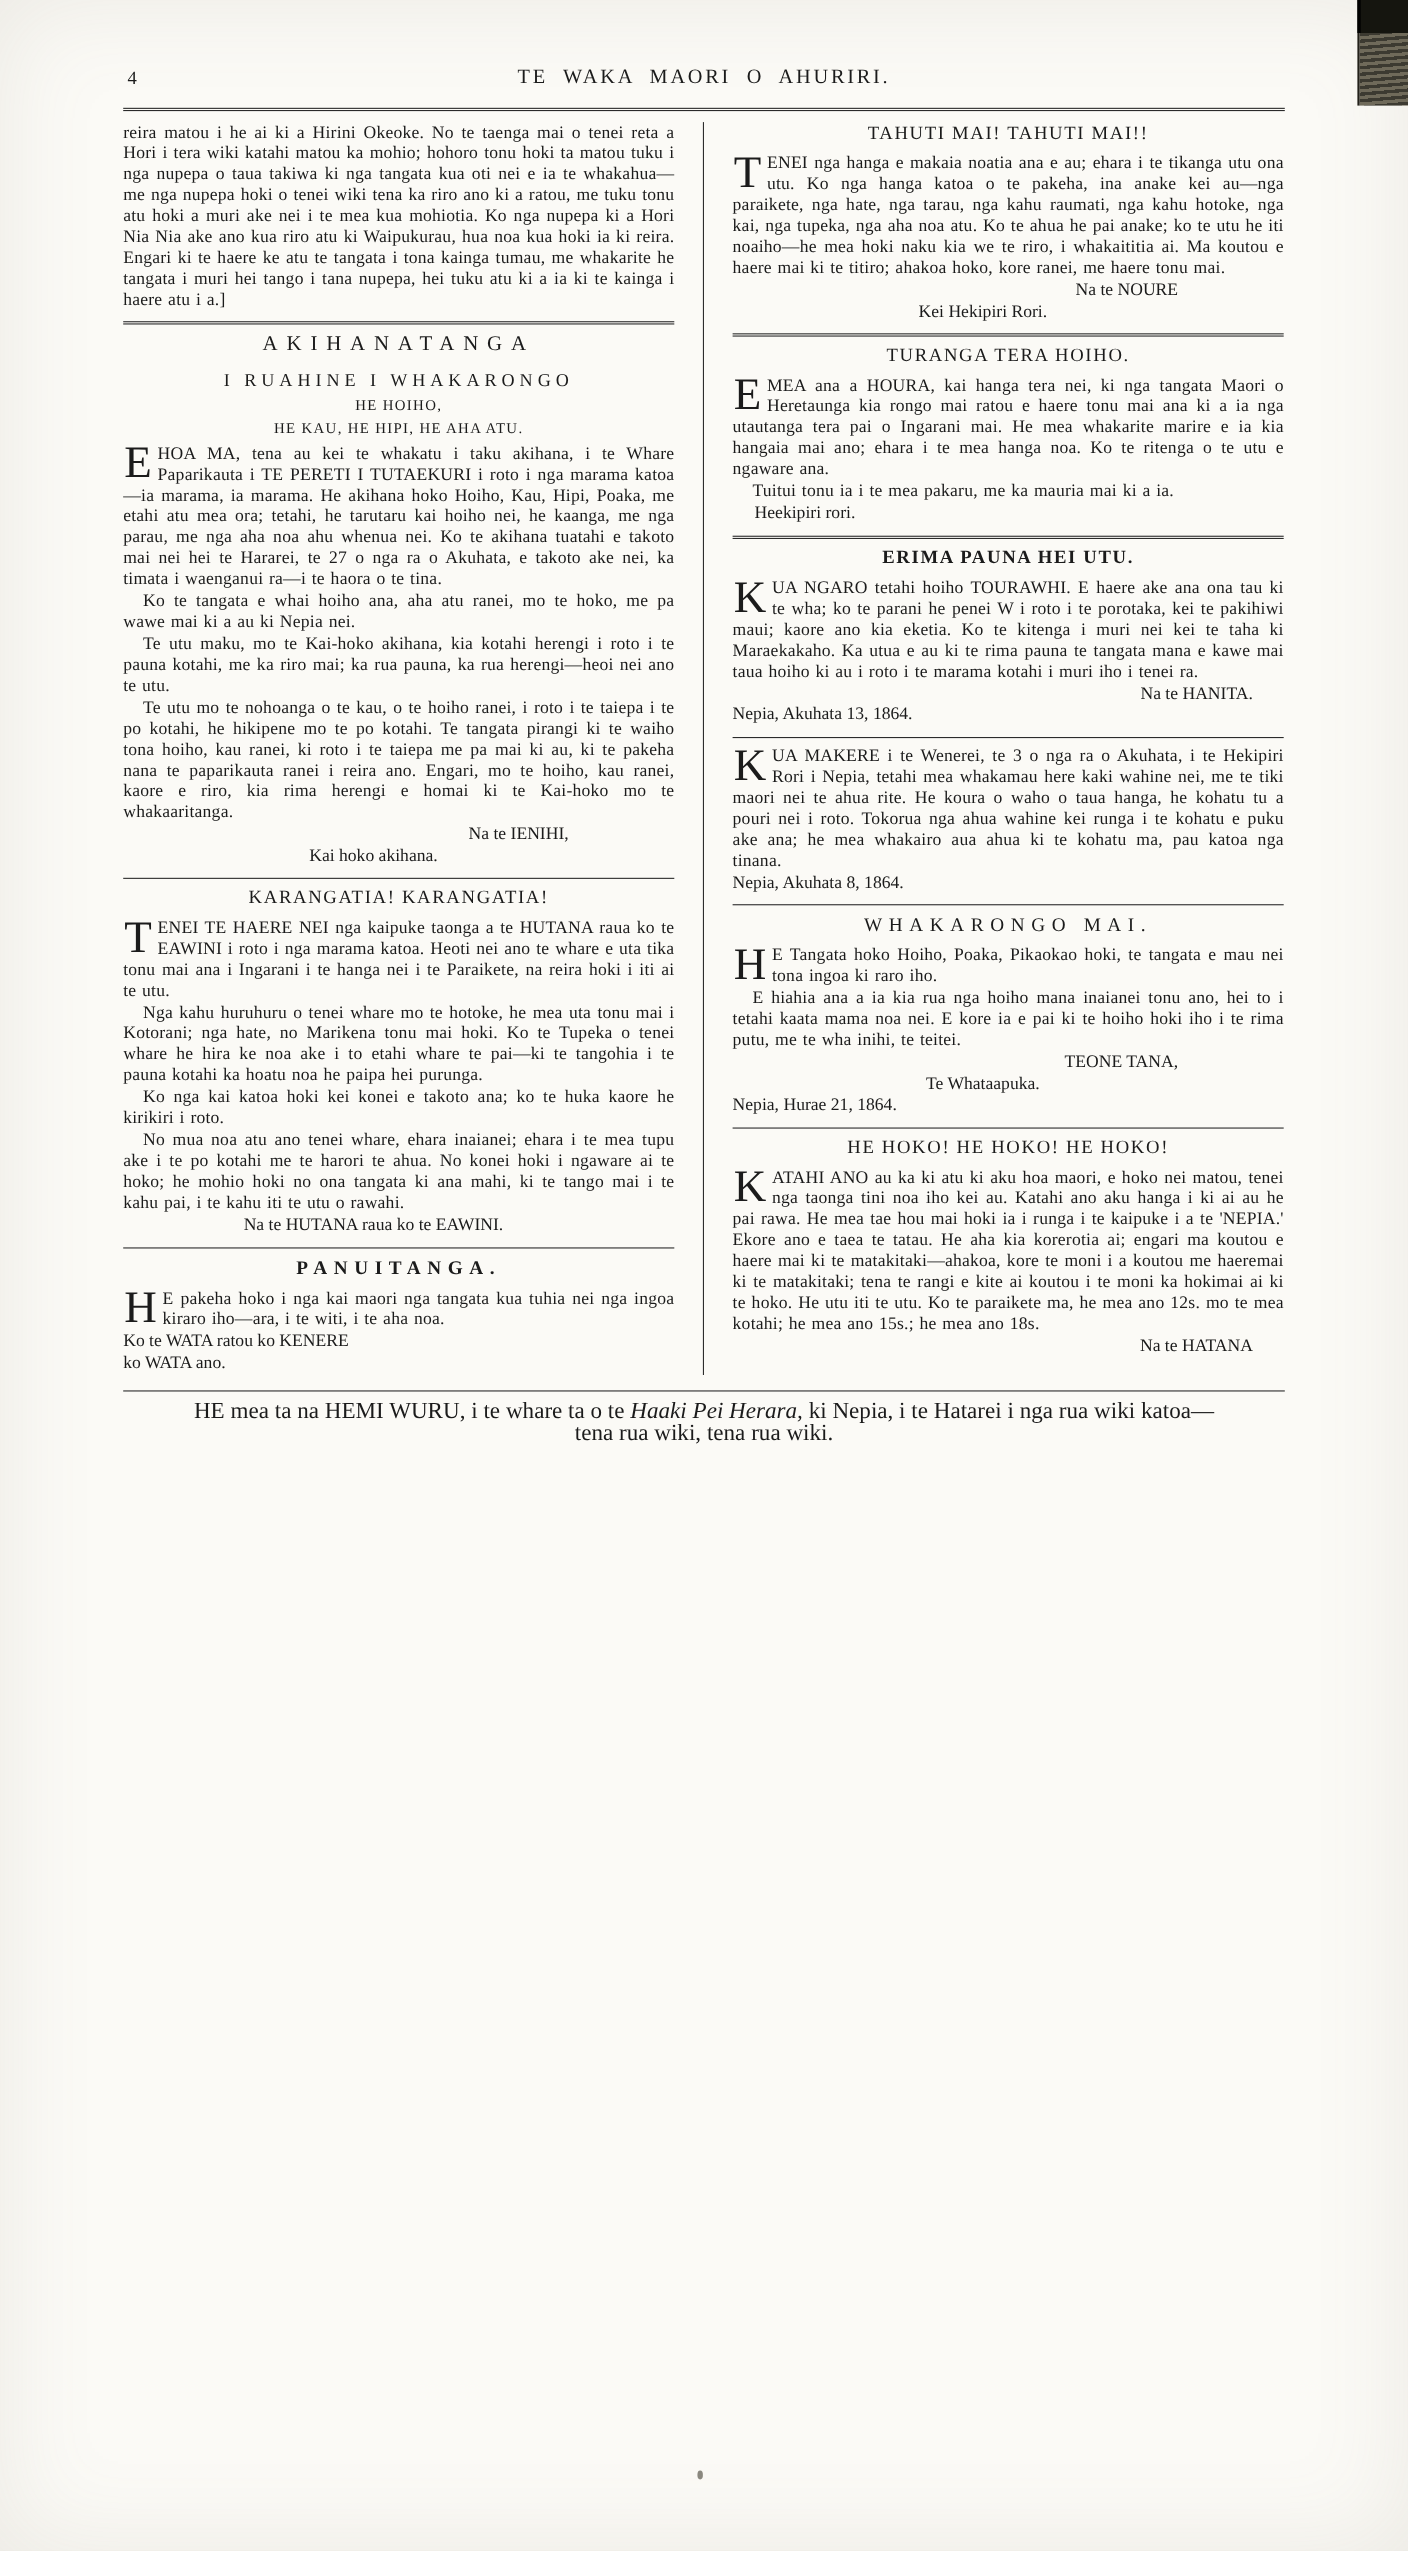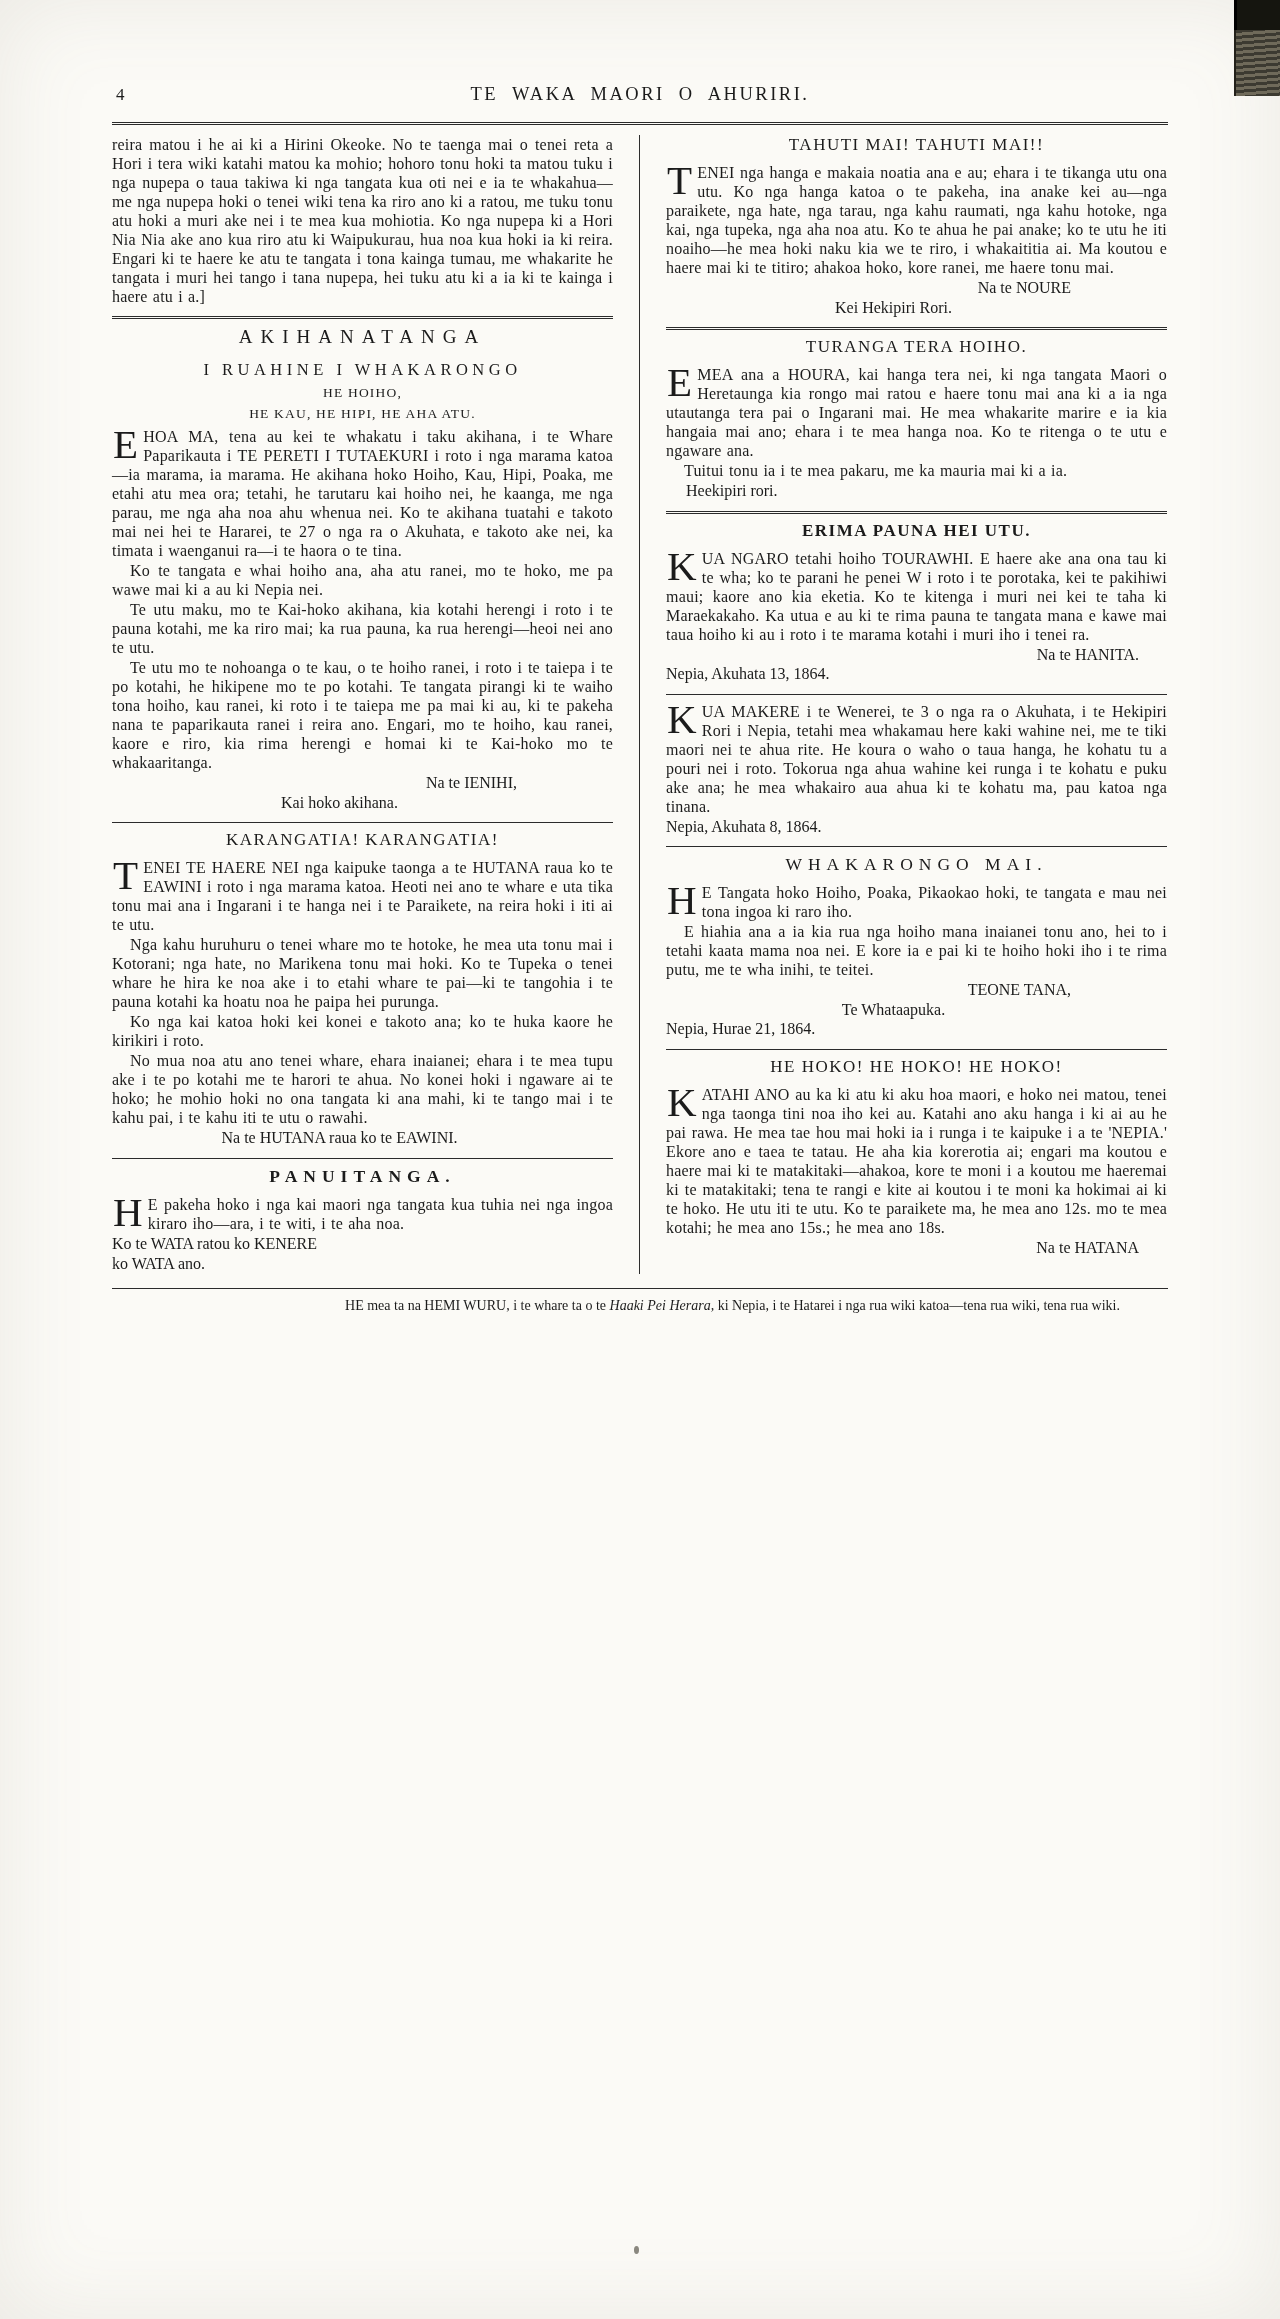--- a/index.html
+++ b/index.html
@@ -5,21 +5,21 @@
   * { margin:0; padding:0; box-sizing:border-box; }
   html,body { margin:0; background:#e8e6e0; }
   body { width:1280px; font-family:"Liberation Serif", serif; color:#1b1b1b; }
   .page { position:relative; width:1280px; height:2319px; background:#fbfaf6;
           padding:58px 112px 0; overflow:hidden;
           box-shadow: inset 0 0 90px rgba(120,115,100,0.12); }
 
   
   .header { position:relative; height:32px; }
   .page-number { position:absolute; left:4px; top:3px; font-size:17px; }
-  .masthead { text-align:center; font-size:18.5px; letter-spacing:2.5px; word-spacing:7px; padding-top:2px;margin-top:24px; }
+  .masthead { text-align:center; font-size:18.5px; letter-spacing:2.5px; word-spacing:7px; padding-top:2px; }
   .head-rule { margin-top:8px; height:3px; border-top:1px solid #2a2a2a; border-bottom:1px solid #2a2a2a; }
 
   
   .columns { display:flex; margin-top:10px; align-items:stretch; }
   .col { width:501px; }
   .col-divider { width:1px; background:#2d2d2d; margin:0 26px; }
 
   
   p.bt { font-size:16px; line-height:19px; text-align:justify; letter-spacing:.2px; word-spacing:1px; margin-bottom:1px; }
   p.ind { text-indent:18px; }
@@ -42,21 +42,21 @@
   .sig { font-size:16px; line-height:19.5px; }
   .sig-r1 { text-align:right; padding-right:96px; }
   .sig-r2 { text-align:center; padding-right:46px; }
   .sig-r3 { text-align:right; padding-right:28px; }
   .dateline { font-size:16px; line-height:19.5px; }
   .center { text-align:left; font-size:16px; line-height:20px; }
   .lineind { font-size:16px; line-height:19.5px; padding-left:20px; }
 
   
   .footer-rule { border-top:1px solid #2b2b2b; margin-top:14px; }
-  .footer { margin:7px auto 0; width:960px; text-align:right; font-size:14px; line-height:20px; }
+  .footer { margin:7px auto 0; width:960px; text-align:center; font-size:21px; line-height:20px; }
   .footer .it { font-style:italic; }
 
   
   .corner-artifact { position:absolute; top:0; right:0; width:46px; height:96px; }
   .art-top { height:30px; background:#15150f; border-left:3px solid #000; }
   .art-str { height:66px; background:repeating-linear-gradient(175deg,#3c3a31 0 3px,#6f6a5a 3px 6px); border-left:2px solid #23211a; }
   .speck { position:absolute; left:634px; top:2246px; width:5px; height:8px; border-radius:50%; background:#8a887f; }
 </style>
 </head>
 <body>

